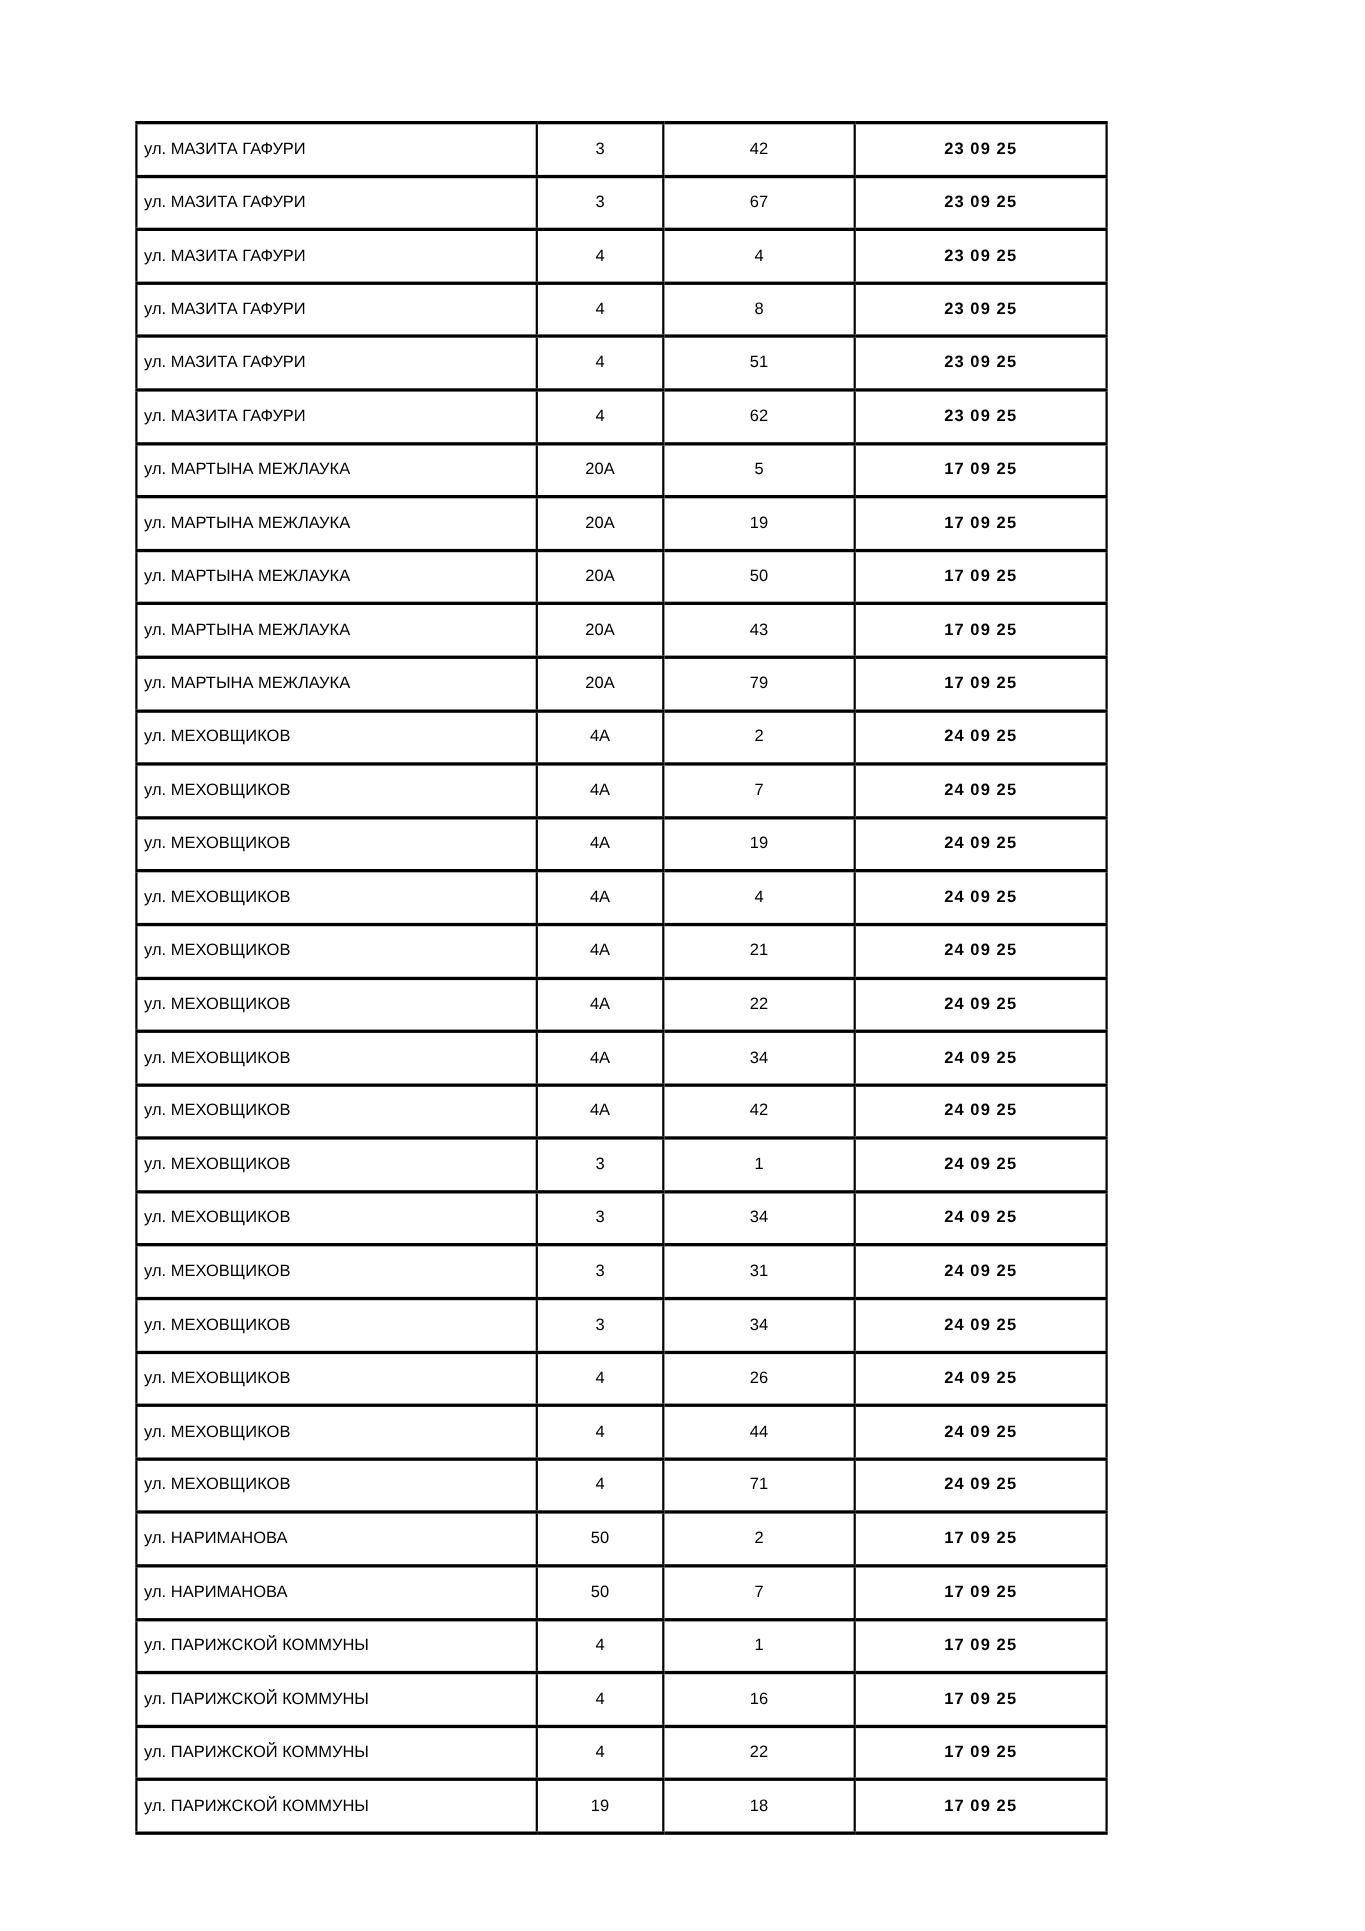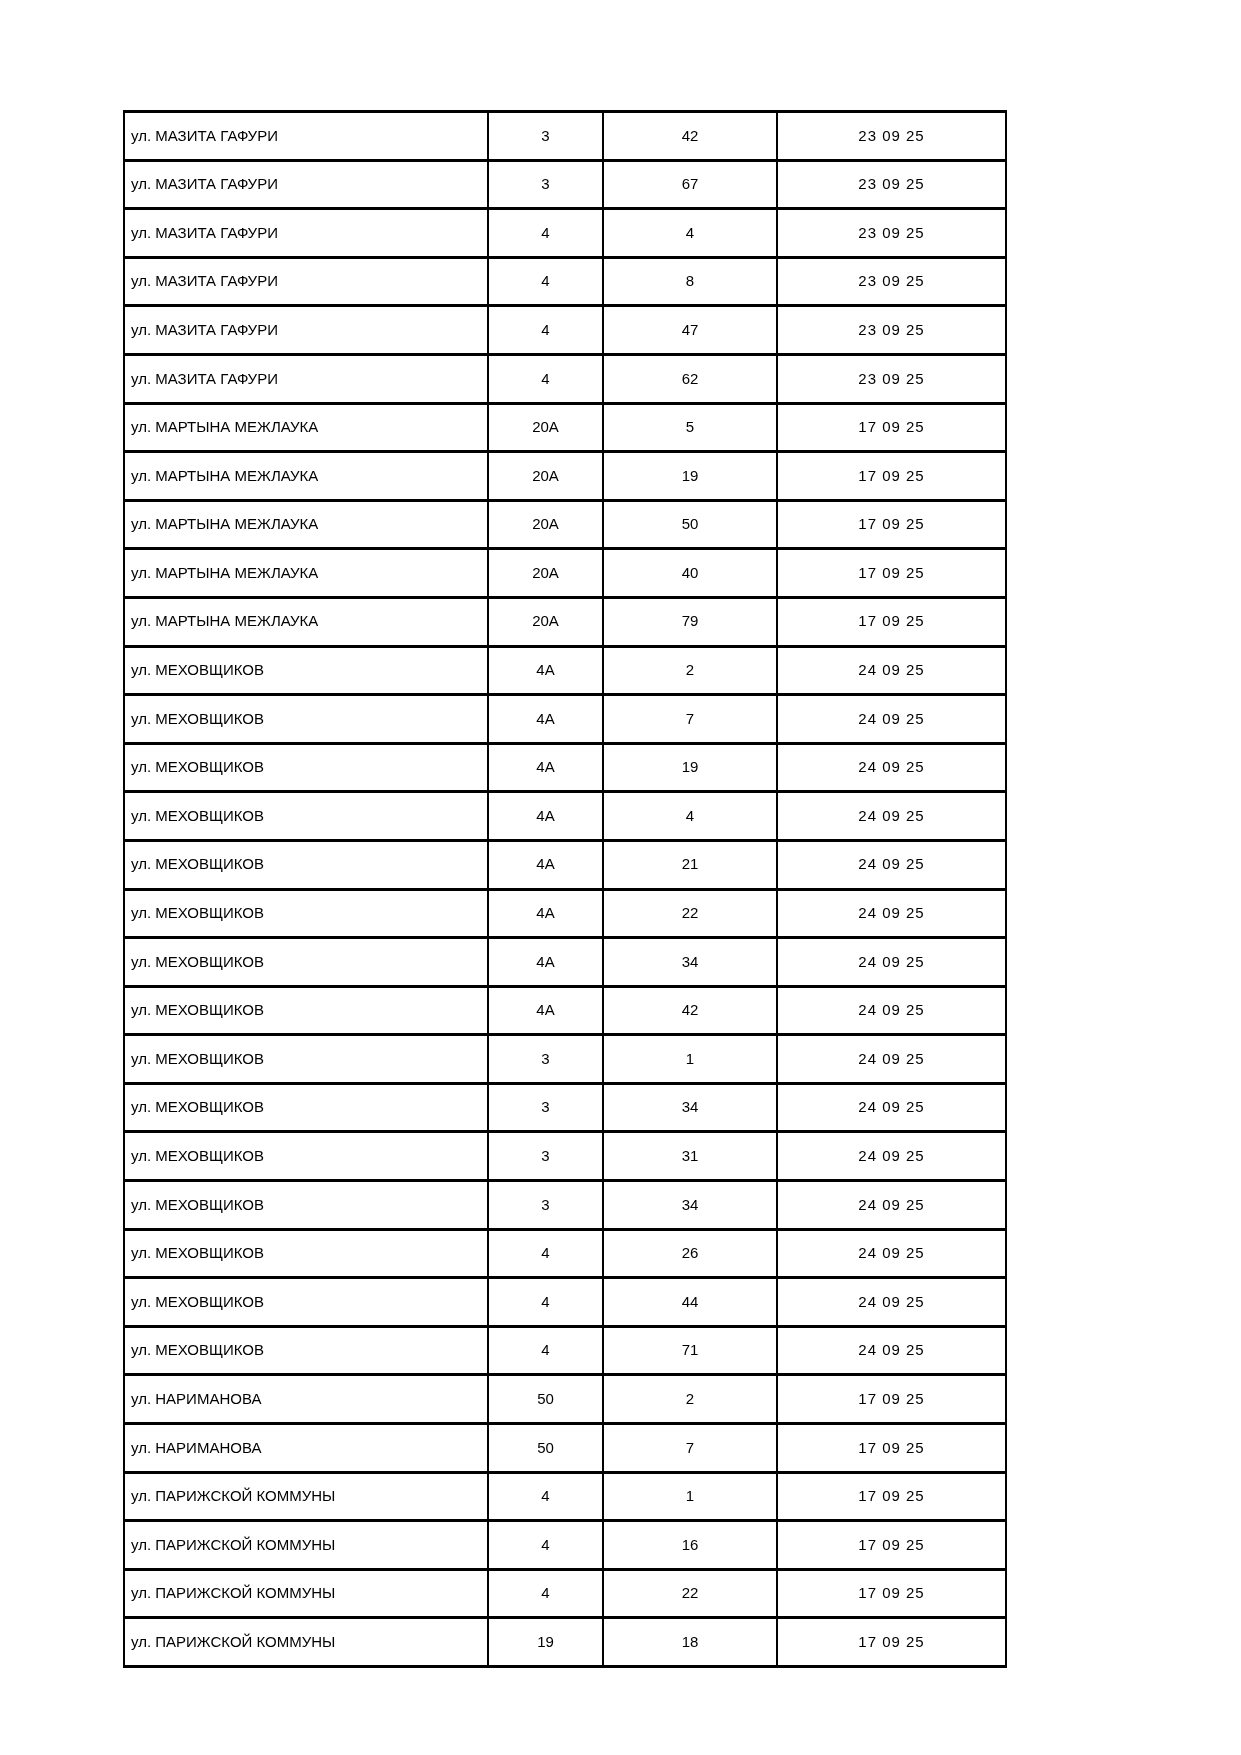--- a/index.html
+++ b/index.html
@@ -45,21 +45,21 @@
   }
   td.col-street {
     text-align: left;
     padding-left: 6px;
   }
   td.col-house, td.col-number {
     text-align: center;
   }
   td.col-date {
     text-align: center;
-    font-weight: normal;
+    font-weight: bold;
     letter-spacing: 1px;
   }
 </style>
 </head>
 <body>
 
 <div class="page">
   <table class="schedule">
     <colgroup>
       <col style="width: 364px;">
@@ -88,21 +88,21 @@
         </tr>
         <tr>
           <td class="col-street">ул. МАЗИТА ГАФУРИ</td>
           <td class="col-house">4</td>
           <td class="col-number">8</td>
           <td class="col-date">23 09 25</td>
         </tr>
         <tr>
           <td class="col-street">ул. МАЗИТА ГАФУРИ</td>
           <td class="col-house">4</td>
-          <td class="col-number">47</td>
+          <td class="col-number">51</td>
           <td class="col-date">23 09 25</td>
         </tr>
         <tr>
           <td class="col-street">ул. МАЗИТА ГАФУРИ</td>
           <td class="col-house">4</td>
           <td class="col-number">62</td>
           <td class="col-date">23 09 25</td>
         </tr>
         <tr>
           <td class="col-street">ул. МАРТЫНА МЕЖЛАУКА</td>
@@ -118,21 +118,21 @@
         </tr>
         <tr>
           <td class="col-street">ул. МАРТЫНА МЕЖЛАУКА</td>
           <td class="col-house">20А</td>
           <td class="col-number">50</td>
           <td class="col-date">17 09 25</td>
         </tr>
         <tr>
           <td class="col-street">ул. МАРТЫНА МЕЖЛАУКА</td>
           <td class="col-house">20А</td>
-          <td class="col-number">40</td>
+          <td class="col-number">43</td>
           <td class="col-date">17 09 25</td>
         </tr>
         <tr>
           <td class="col-street">ул. МАРТЫНА МЕЖЛАУКА</td>
           <td class="col-house">20А</td>
           <td class="col-number">79</td>
           <td class="col-date">17 09 25</td>
         </tr>
         <tr>
           <td class="col-street">ул. МЕХОВЩИКОВ</td>

